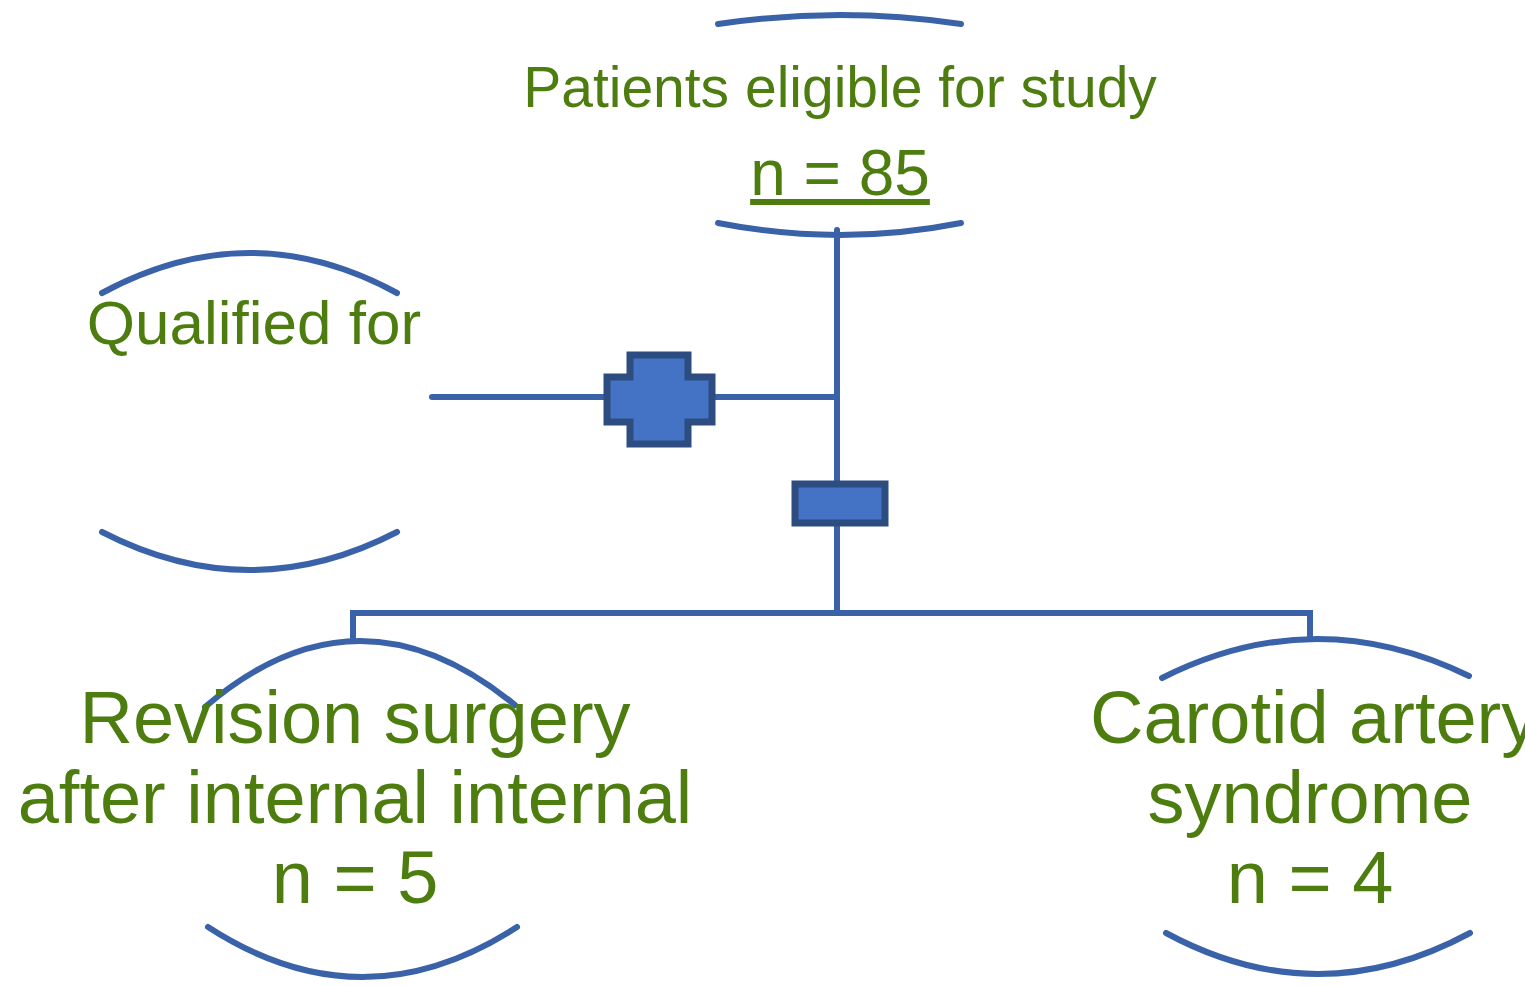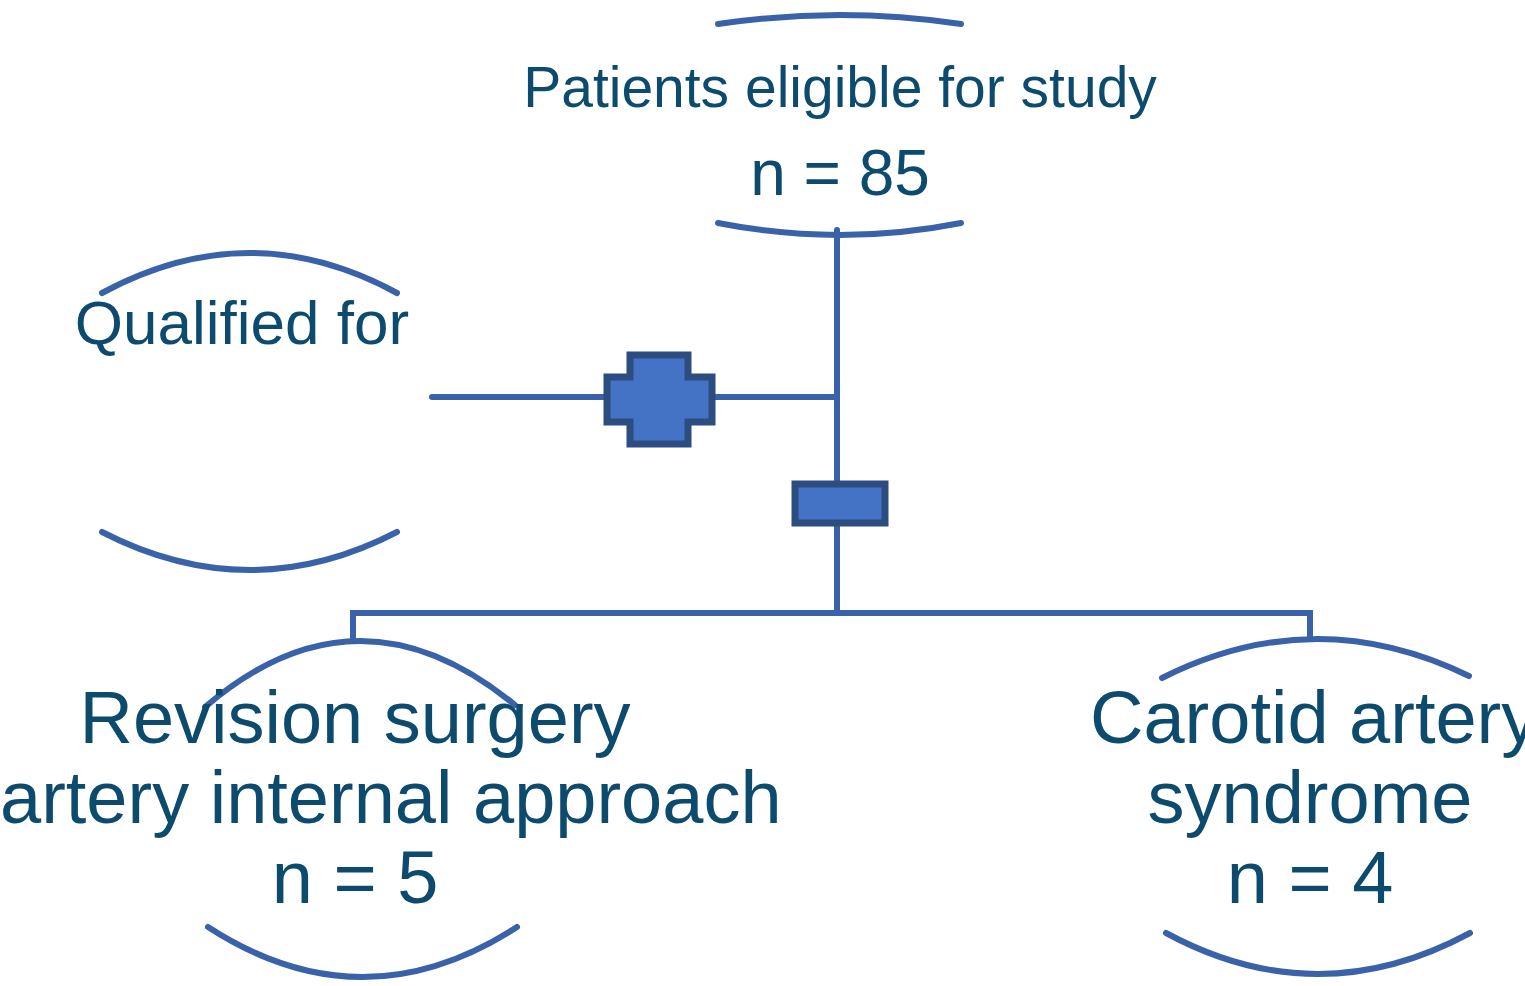--- a/index.html
+++ b/index.html
@@ -19,29 +19,29 @@
   #connector-layer {
     position: absolute;
     left: 0;
     top: 0;
     width: 1525px;
     height: 986px;
   }
   .node-text {
     position: absolute;
     text-align: center;
-    color: #0c4a6e;
+    color: #4d7c0f;
     white-space: nowrap;
   }
   
   #node-top { left: 380px; top: 44px; width: 920px; }
   #node-top .t-line1 { font-size: 57px; line-height: 86px; }
-  #node-top .t-line2 { font-size: 64px; line-height: 86px; }
+  #node-top .t-line2 { font-size: 64px; line-height: 86px; text-decoration: underline; }
   
-  #node-left { left: 52px; top: 282px; width: 380px; }
+  #node-left { left: 64px; top: 282px; width: 380px; }
   #node-left div { font-size: 62px; line-height: 81px; }
   
   #node-bottom-left { left: 0px; top: 678px; width: 710px; }
   #node-bottom-left div { font-size: 74px; line-height: 80px; }
   
   #node-bottom-right { left: 1090px; top: 678px; width: 440px; }
   #node-bottom-right div { font-size: 74px; line-height: 80px; }
 </style>
 </head>
 <body>
@@ -77,21 +77,21 @@
     <div class="t-line1">Patients eligible for study</div>
     <div class="t-line2">n = 85</div>
   </div>
 
   <div class="node-text" id="node-left">
     <div>Qualified for</div>
   </div>
 
   <div class="node-text" id="node-bottom-left">
     <div>Revision surgery</div>
-    <div>artery internal approach</div>
+    <div>after internal internal</div>
     <div>n = 5</div>
   </div>
 
   <div class="node-text" id="node-bottom-right">
     <div>Carotid artery</div>
     <div>syndrome</div>
     <div>n = 4</div>
   </div>
 
 </div>

